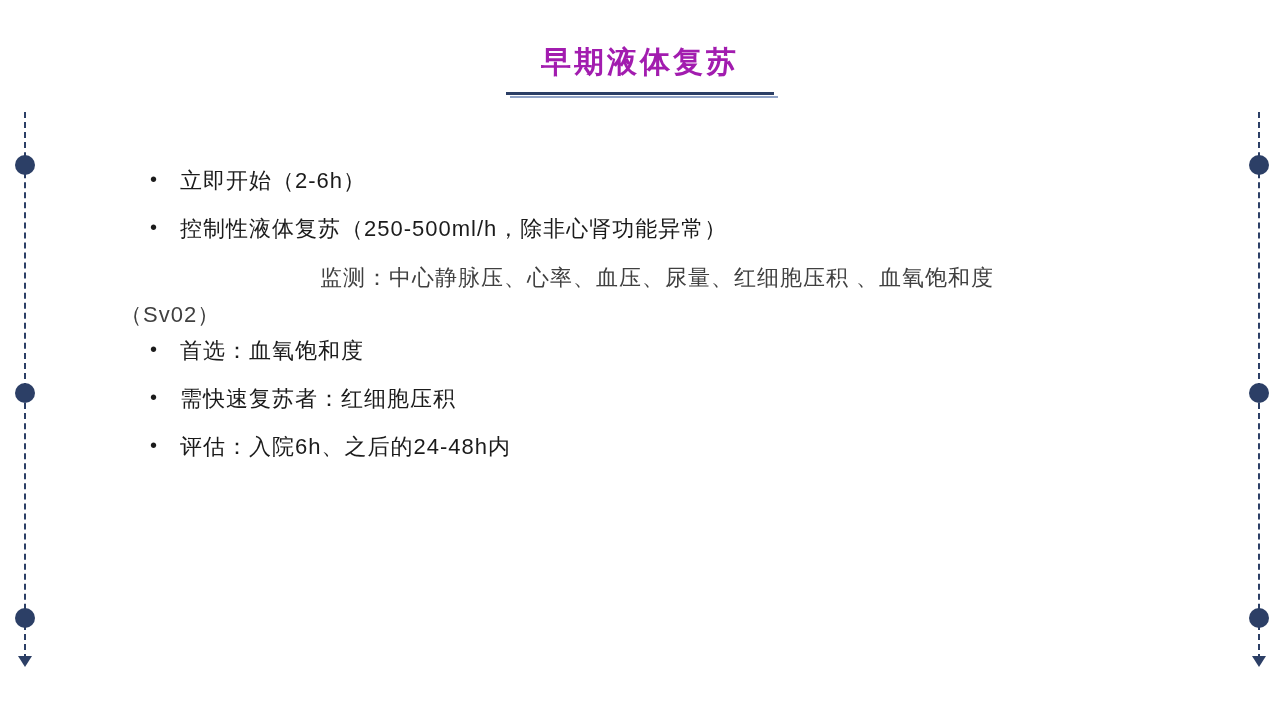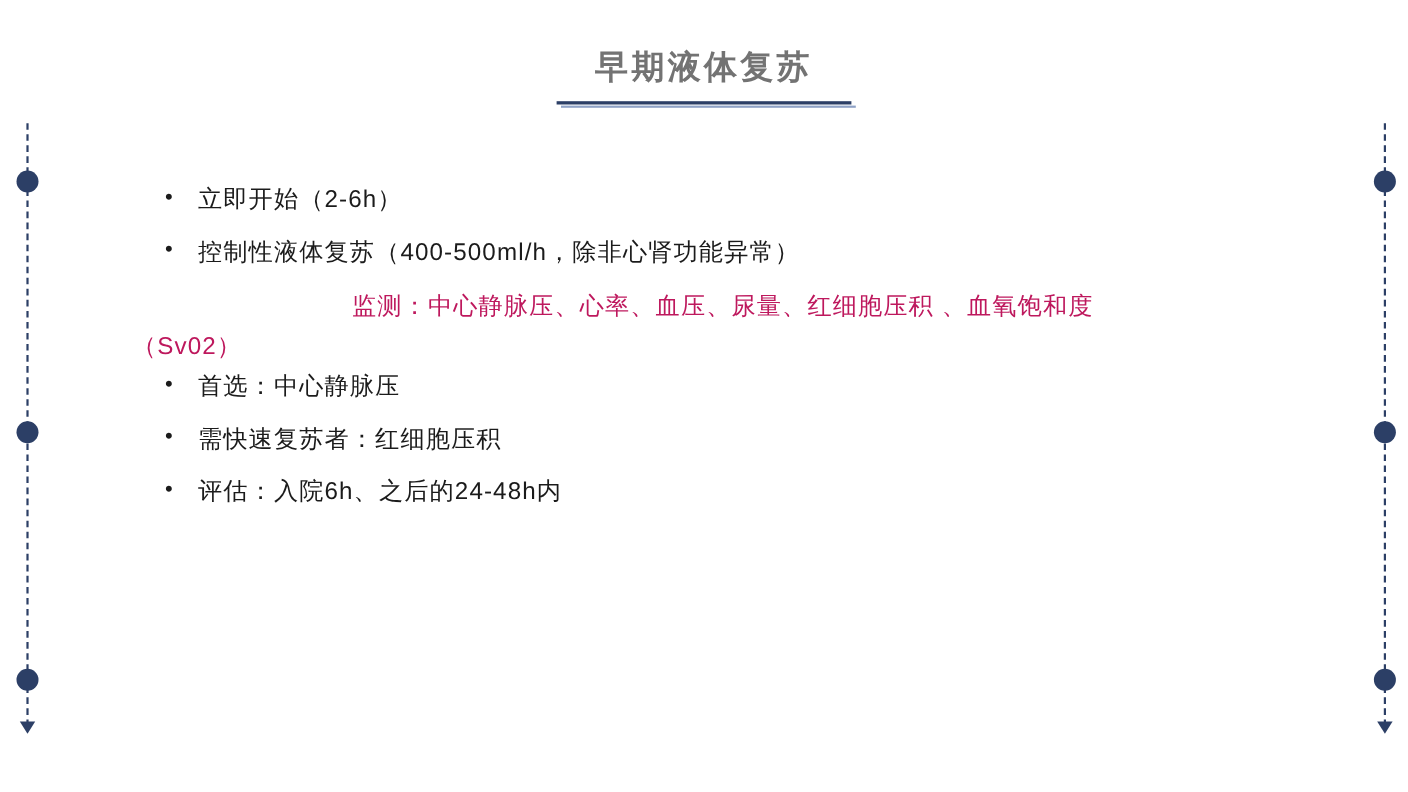--- a/index.html
+++ b/index.html
@@ -25,21 +25,21 @@
   .title-wrap {
     position: absolute;
     top: 44px;
     left: 0;
     width: 1280px;
     text-align: center;
   }
   .slide-title {
     font-size: 30px;
     font-weight: bold;
-    color: #737373;
+    color: #a21caf;
     letter-spacing: 3px;
     line-height: 1.2;
     display: inline-block;
   }
   .title-rule {
     position: absolute;
     top: 92px;
     left: 506px;
     width: 268px;
     height: 3px;
@@ -111,21 +111,21 @@
     flex: 0 0 30px;
     font-size: 20px;
     color: #1b1b1b;
     line-height: 1.45;
   }
   .bullet-text {
     flex: 1 1 auto;
   }
   .sub-line {
     font-size: 22px;
-    color: #be185d;
+    color: #404040;
     line-height: 1.5;
     letter-spacing: 1px;
     margin-bottom: 4px;
   }
   .sub-line.indented {
     text-indent: 170px;
   }
   .sub-line.wrap {
     margin-left: -30px;
   }
@@ -156,29 +156,29 @@
 
   <div class="content">
 
     <div class="bullet-row">
       <span class="bullet-mark">•</span>
       <span class="bullet-text">立即开始（2-6h）</span>
     </div>
 
     <div class="bullet-row">
       <span class="bullet-mark">•</span>
-      <span class="bullet-text">控制性液体复苏（400-500ml/h，除非心肾功能异常）</span>
+      <span class="bullet-text">控制性液体复苏（250-500ml/h，除非心肾功能异常）</span>
     </div>
 
     <div class="sub-line indented">监测：中心静脉压、心率、血压、尿量、红细胞压积 、血氧饱和度</div>
     <div class="sub-line wrap">（Sv02）</div>
 
     <div class="bullet-row">
       <span class="bullet-mark">•</span>
-      <span class="bullet-text">首选：中心静脉压</span>
+      <span class="bullet-text">首选：血氧饱和度</span>
     </div>
 
     <div class="bullet-row">
       <span class="bullet-mark">•</span>
       <span class="bullet-text">需快速复苏者：红细胞压积</span>
     </div>
 
     <div class="bullet-row">
       <span class="bullet-mark">•</span>
       <span class="bullet-text">评估：入院6h、之后的24-48h内</span>

